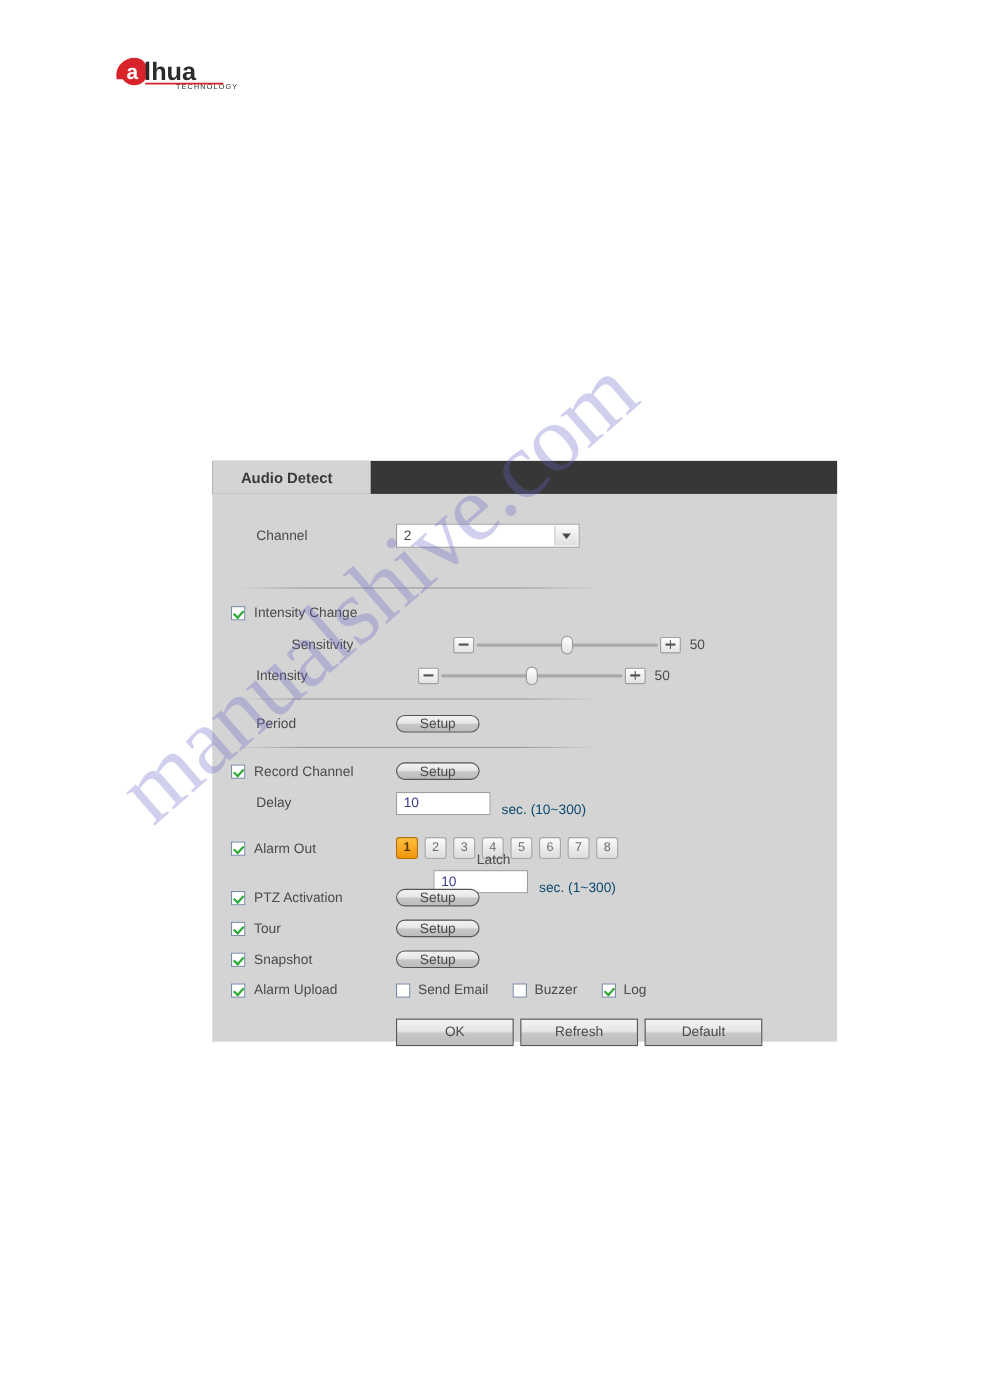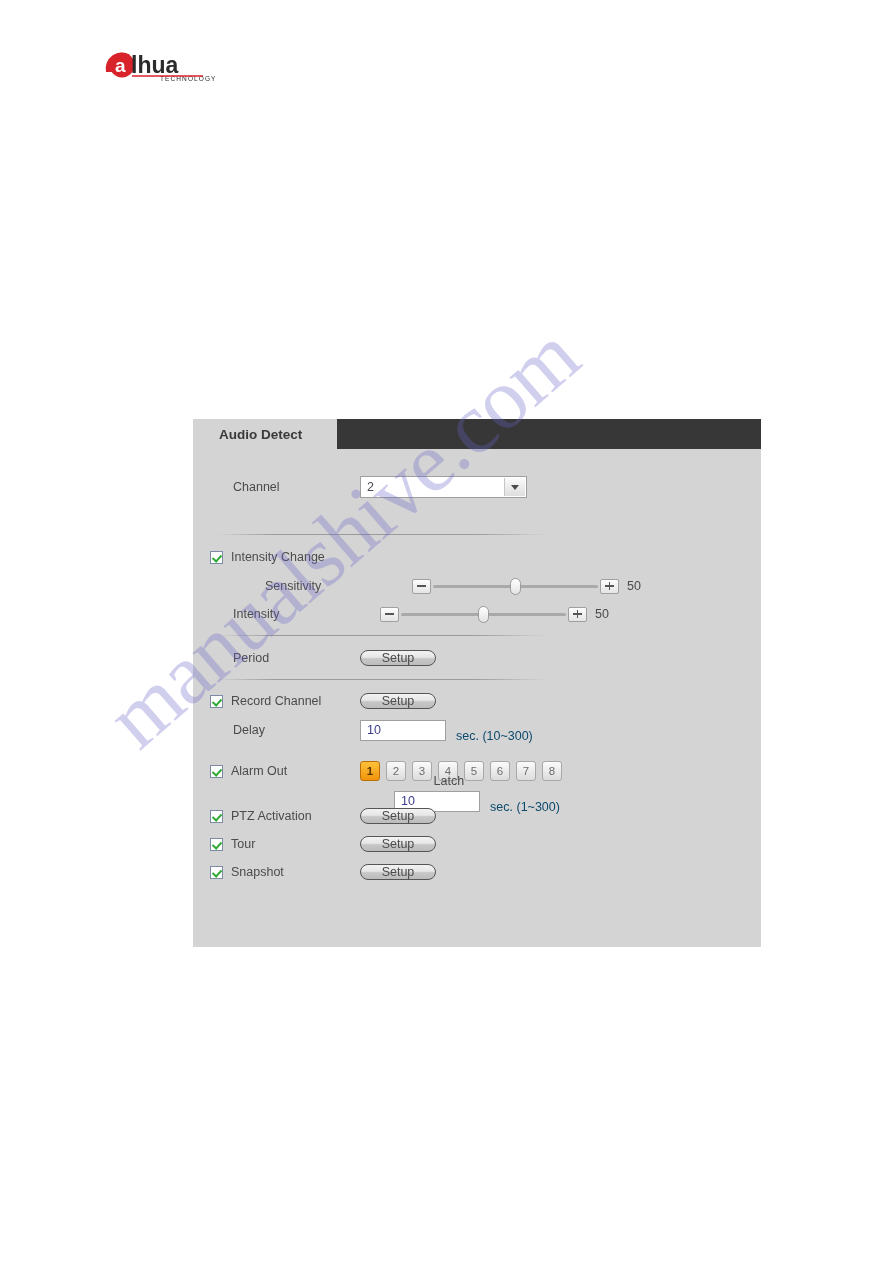--- a/index.html
+++ b/index.html
@@ -468,16 +468,44 @@
     <div class="row" style="top:409px;">
       <div class="label-col">
         <span class="cb checked"></span>
         <span>Snapshot</span>
       </div>
       <div class="ctl-col">
         <div class="btn btn-setup">Setup</div>
       </div>
     </div>
 
-
+    <div class="row" style="top:437px;">
+      <div class="label-col">
+        <span class="cb checked"></span>
+        <span>Alarm Upload</span>
+      </div>
+      <div class="ctl-col">
+        <span class="inline-cb">
+          <span class="cb"></span>
+          <span>Send Email</span>
+        </span>
+        <span class="inline-cb">
+          <span class="cb"></span>
+          <span>Buzzer</span>
+        </span>
+        <span class="inline-cb">
+          <span class="cb checked"></span>
+          <span>Log</span>
+        </span>
+      </div>
+    </div>
+
+    <div class="row" style="top:475px;">
+      <div class="label-col"></div>
+      <div class="ctl-col">
+        <div class="btn btn-action">OK</div>
+        <div class="btn btn-action" style="margin-left:6px;">Refresh</div>
+        <div class="btn btn-action" style="margin-left:6px;">Default</div>
+      </div>
+    </div>
 
   </div>
 </div>
 
 </body></html>

